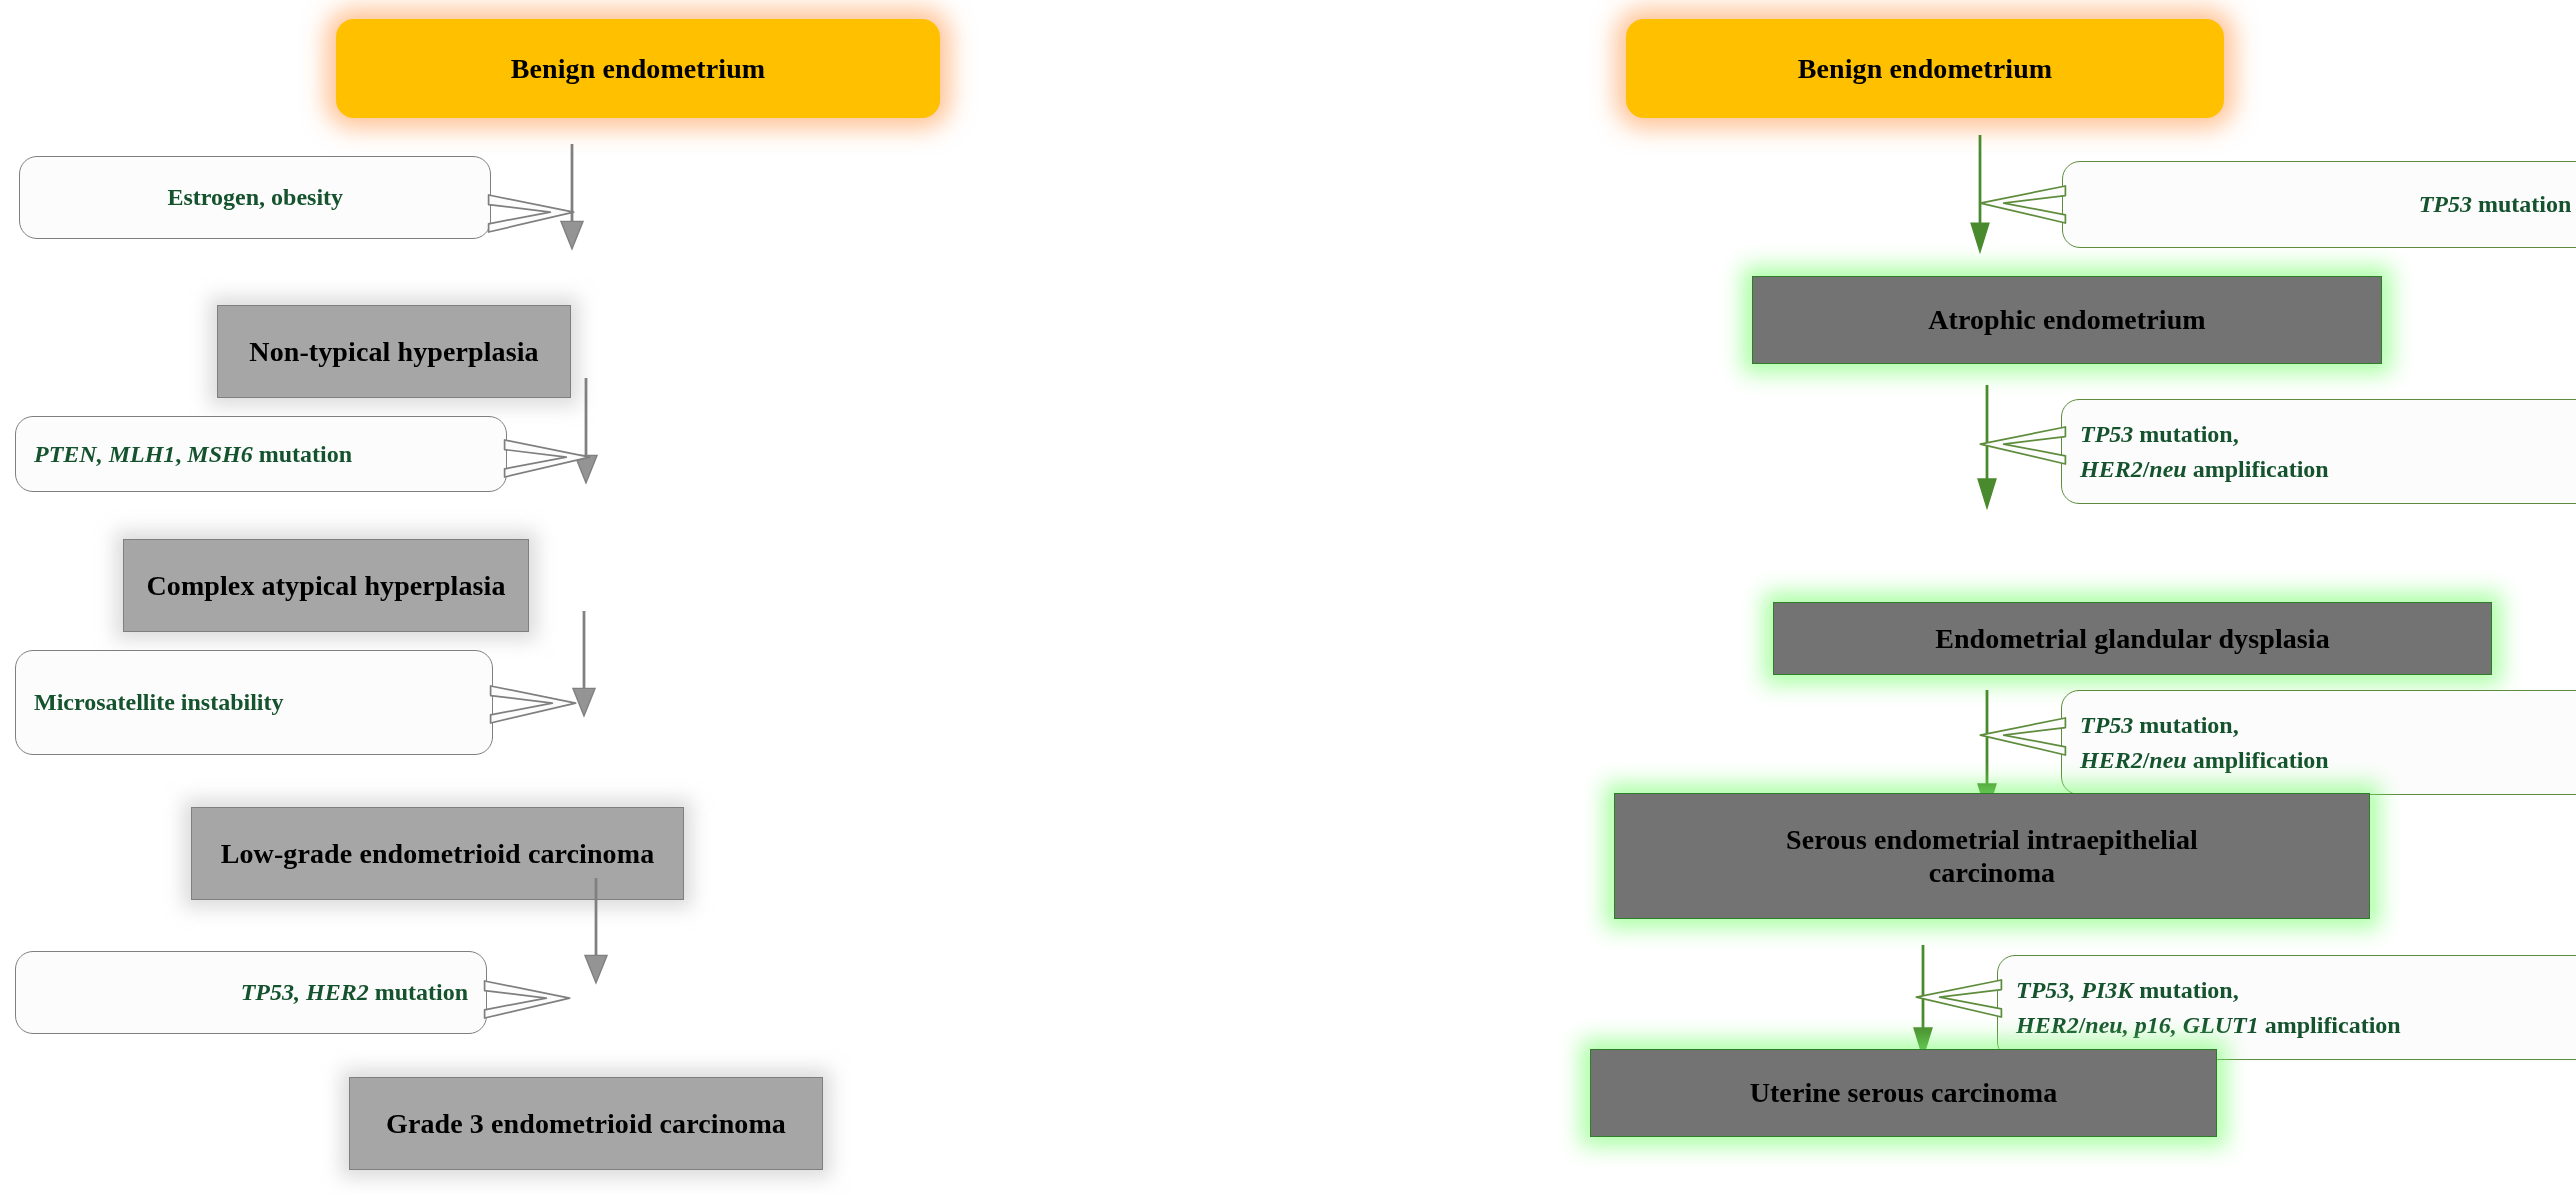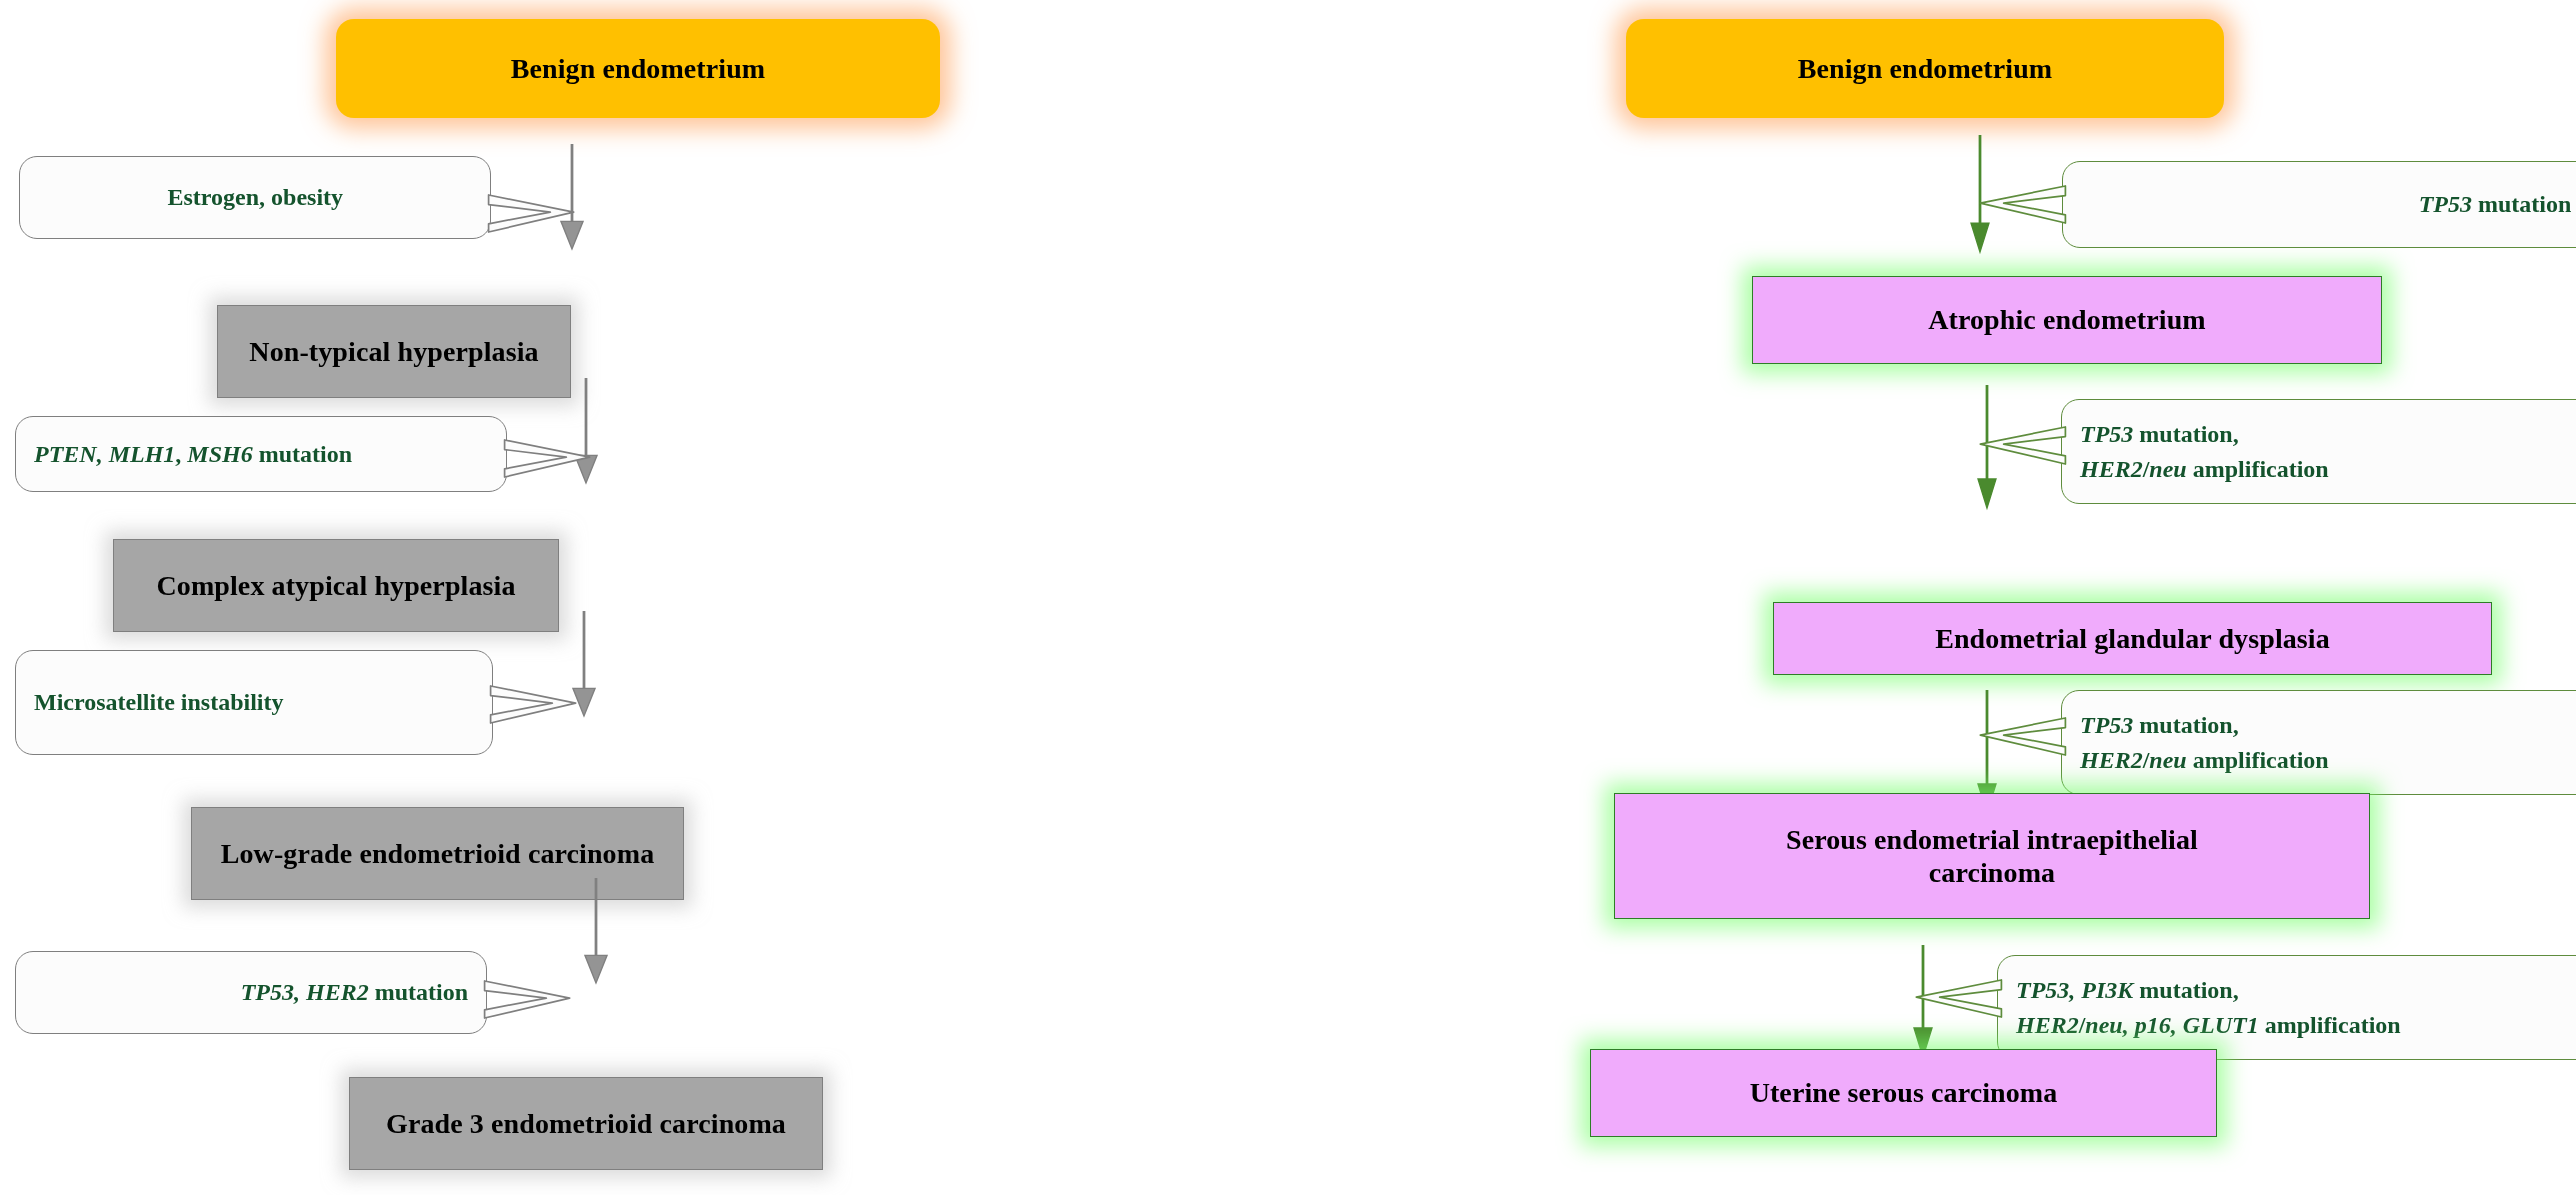--- a/index.html
+++ b/index.html
@@ -38,21 +38,21 @@
     font-size: 28px;
   }
   .node-gray {
     background: #A6A6A6;
     border: 1.4px solid #7F7F7F;
     box-shadow: 0 0 18px 8.3px rgba(190,190,190,0.55);
     font-size: 28px;
     margin-top: 41px;
   }
   .node-green {
-    background: #f0abfc;
+    background: #737373;
     border: 1.4px solid #2E7D27;
     box-shadow: 0 0 21px 10.4px rgba(120,255,110,0.62);
     font-size: 28px;
   }
 
   
   .callout {
     position: absolute;
     box-sizing: border-box;
     background: #FCFCFC;
@@ -120,21 +120,21 @@
       <i>PTEN,</i>
       <i>MLH1</i><span class="pl">,</span>
       <i>MSH6</i>
       <span class="pl">mutation</span>
     </div>
   </div>
   <svg class="tail" style="left:503px; top:429px; width:91px; height:59px;" viewBox="0 0 132 86">
     <path d="M2,16 L126,41 L2,70 L2,58 L92,41 L2,30 Z" fill="#FCFCFC" stroke="#7F7F7F" stroke-width="2.5" stroke-linejoin="round"></path>
   </svg>
 
-  <div class="node node-gray" style="left:113px; top:498px; width:446px; height:93px;text-align:right;">
+  <div class="node node-gray" style="left:123px; top:498px; width:406px; height:93px;text-align:right;">
     <span>Complex atypical hyperplasia</span>
   </div>
 
   <svg class="arrow" style="left:568px; top:611px; width:32px; height:105px;" viewBox="0 0 46 152">
     <line x1="23" y1="0" x2="23" y2="122" stroke="#808080" stroke-width="4"></line>
     <polygon points="23,152 7,112 39,112" fill="#949494" stroke="#808080" stroke-width="2"></polygon>
   </svg>
 
   <div class="callout" style="left:15px; top:650px; width:478px; height:105px;">
     <div class="ln">

